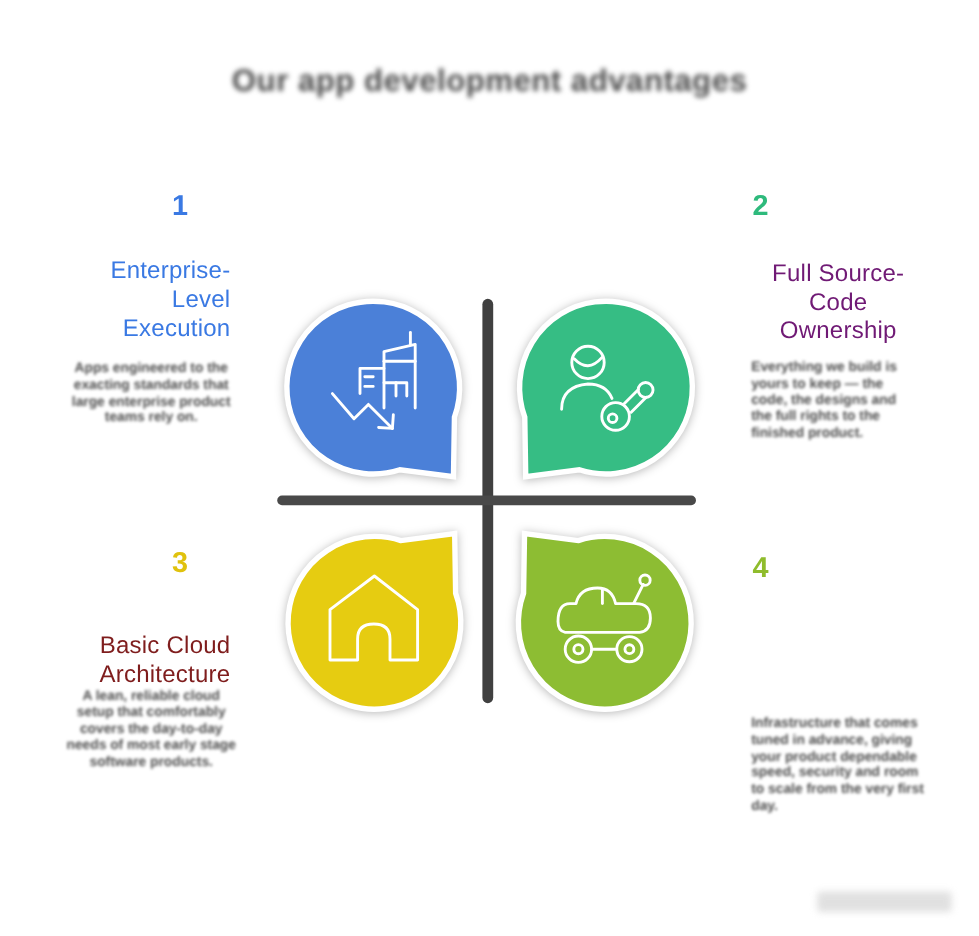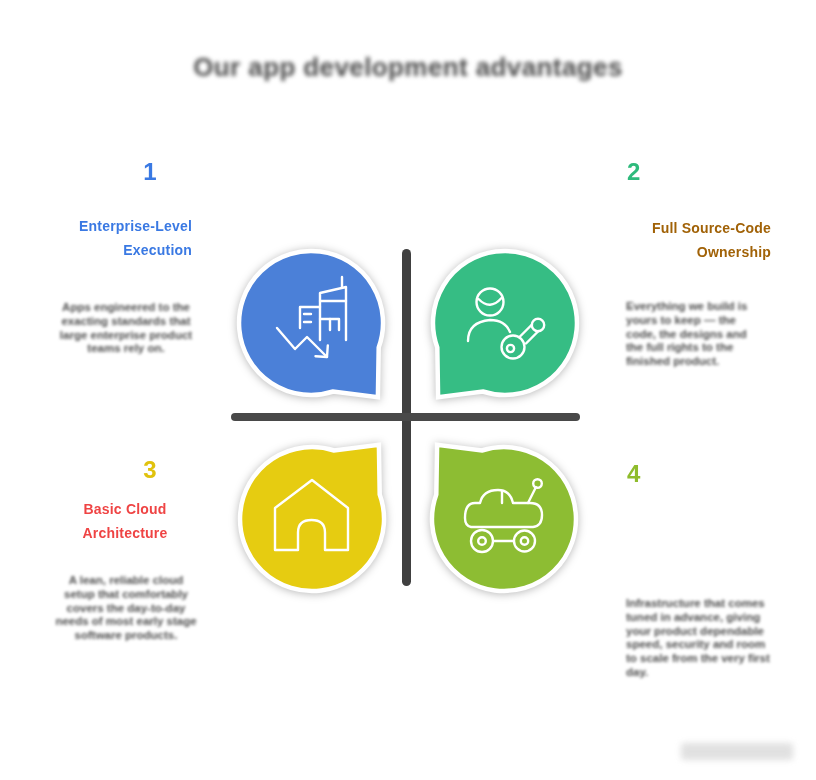--- a/index.html
+++ b/index.html
@@ -12,26 +12,26 @@
     filter:blur(2px);
   }
 
   .num { position:absolute; font-size:24px; font-weight:bold; filter:blur(0.6px); }
   .num-1 { left:120px; top:158px; width:60px; text-align:center; color:#3a79e3; }
   .num-2 { left:627px; top:158px; color:#2eba7c; }
   .num-3 { left:120px; top:456px; width:60px; text-align:center; color:#e0c20d; }
   .num-4 { left:627px; top:460px; color:#8fbc2c; }
 
   .qtitle {
-    position:absolute; font-size:14px; font-weight:bold; line-height:24px;
+    position:absolute; font-size:20px; font-weight:normal; line-height:24px;
     letter-spacing:0.2px; filter:blur(0.5px);
   }
   .qtitle-1 { left:58px;  top:214px; width:134px; text-align:right; color:#3a79e3; }
-  .qtitle-2 { left:626px; top:216px; width:145px; text-align:right;  color:#a16207; }
-  .qtitle-3 { left:58px;  top:497px; width:134px; text-align:center; color:#ef4444; }
+  .qtitle-2 { left:626px; top:216px; width:145px; text-align:center;  color:#701a75; }
+  .qtitle-3 { left:58px;  top:526px; width:134px; text-align:right; color:#7f1d1d; }
   .qtitle-4 { left:626px; top:508px; width:150px; text-align:left;  color:#8fbc2c; }
 
   .qdesc {
     position:absolute; font-size:11.5px; font-weight:bold; line-height:13.8px;
     color:#4e4e4e; filter:blur(1.5px);
   }
   .qdesc-1 { left:54px;  top:301px; width:144px; text-align:center; }
   .qdesc-2 { left:626px; top:300px; width:138px; text-align:left; }
   .qdesc-3 { left:54px;  top:574px; width:144px; text-align:center; }
   .qdesc-4 { left:626px; top:597px; width:148px; text-align:left; }

